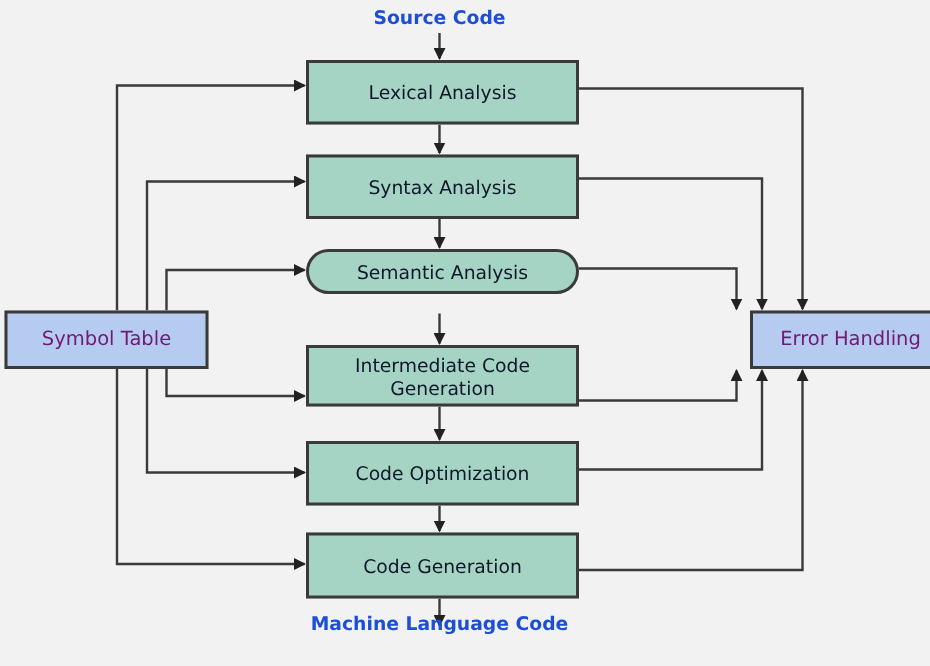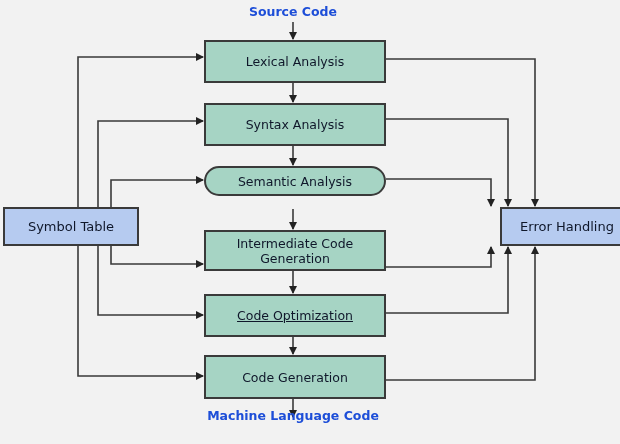--- a/index.html
+++ b/index.html
@@ -1,20 +1,20 @@
 <!DOCTYPE html>
 <html><head>
 <meta charset="utf-8">
 <style>
   html,body{margin:0;padding:0;background:#f2f2f2;}
   body{width:620px;height:444px;position:relative;overflow:hidden;font-family:"DejaVu Sans",sans-serif;}
   svg.wires{position:absolute;left:0;top:0;width:620px;height:444px;}
   .box{position:absolute;box-sizing:border-box;border:2px solid #3a3a3a;display:flex;align-items:center;justify-content:center;text-align:center;color:#0f172a;font-size:12.5px;line-height:15px;}
   .phase{background:#a6d4c4;left:204px;width:182px;}
-  .side{background:#b6cbf0;height:39px;top:207px;color:#0f172a;font-size:13px;}
+  .side{background:#b6cbf0;height:39px;top:207px;color:#701a75;font-size:13px;}
   .io{position:absolute;color:#1d4ed8;font-weight:bold;font-size:12.5px;width:300px;text-align:center;left:143px;}
 </style>
 </head>
 <body>
 
 <svg class="wires" xmlns="http://www.w3.org/2000/svg">
   <defs>
     <marker id="ah" markerWidth="8" markerHeight="8" refX="7" refY="4" orient="auto" markerUnits="userSpaceOnUse">
       <path d="M0,0 L8,4 L0,8 z" fill="#222"></path>
     </marker>
@@ -53,21 +53,21 @@
   </div>
 <div class="box phase" style="top:103px;height:43px;">
     <span>Syntax Analysis</span>
   </div>
 <div class="box phase" style="top:166px;height:30px;border-radius:20px;">
     <span>Semantic Analysis</span>
   </div>
 <div class="box phase" style="top:230px;height:41px;padding:0 28px;">
     <span>Intermediate Code Generation</span>
   </div>
-<div class="box phase" style="top:294px;height:43px;text-decoration:underline;">
+<div class="box phase" style="top:294px;height:43px;">
     <span>Code Optimization</span>
   </div>
 <div class="box phase" style="top:355px;height:44px;">
     <span>Code Generation</span>
   </div>
 
 <div class="box side" style="left:3px;width:136px;">
     <span>Symbol Table</span>
   </div>
 <div class="box side" style="left:477px;width:134px;margin-left:23px;">

